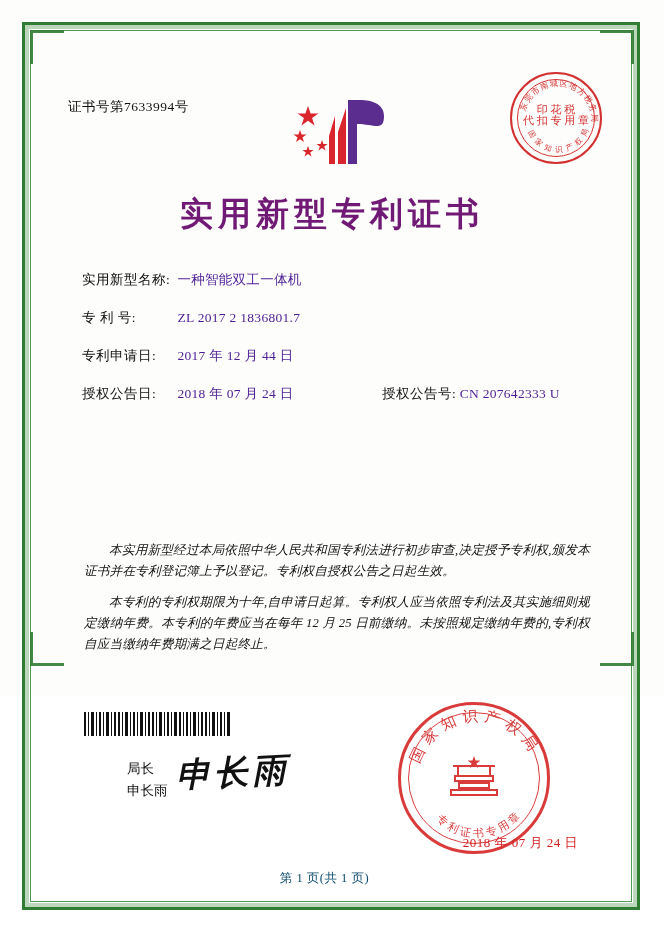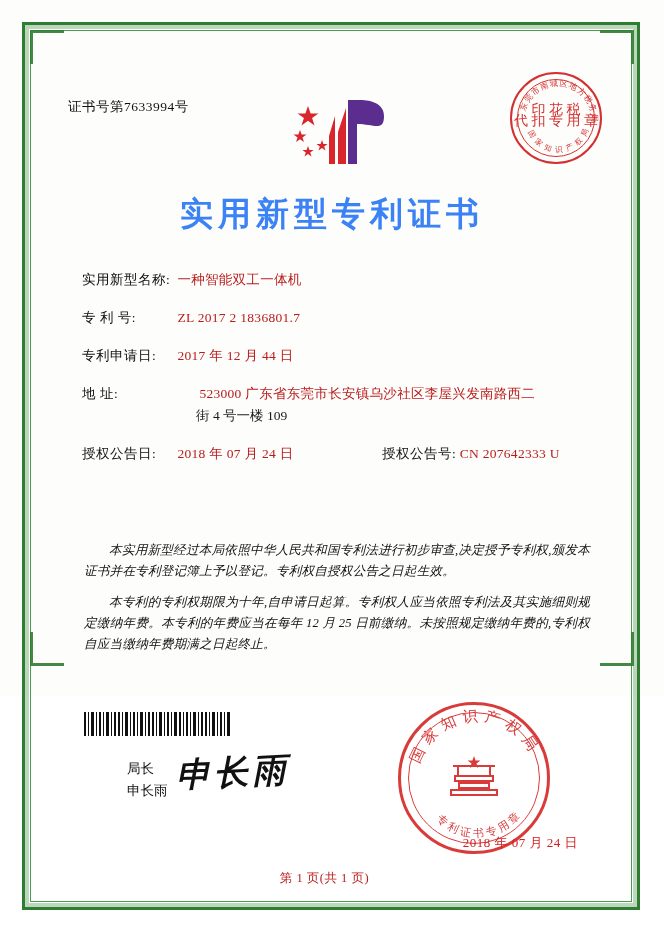--- a/index.html
+++ b/index.html
@@ -97,35 +97,35 @@
     border-radius: 50%;
   }
   .seal-top .arc-text {
     position: absolute;
     left: 0; top: 0; width: 92px; height: 92px;
   }
   .seal-top .center-txt {
     position: absolute;
     left: 0; right: 0; top: 30px;
     text-align: center;
-    font-size: 14px;
+    font-size: 11px;
     line-height: 11px;
     font-family: "Liberation Serif", serif;
     color: #d02020;
   }
 
   
   .main-title {
     position: absolute;
     left: 0; right: 0; top: 140px;
     text-align: center;
     font-size: 33px;
     font-weight: bold;
     letter-spacing: 5px;
-    color: #3b82f6;
+    color: #701a75;
     font-family: "Liberation Serif", "DejaVu Serif", serif;
   }
 
   
   .fields {
     position: absolute;
     left: 30px; top: 218px;
     width: 510px;
     font-size: 13.5px;
     line-height: 20px;
@@ -135,21 +135,21 @@
     margin-bottom: 18px;
     min-height: 19px;
   }
   .field-label {
     display: inline-block;
     width: 92px;
     letter-spacing: 0.5px;
     color: #111;
   }
   .field-value {
-    color: #b91c1c;
+    color: #4c1d95;
     letter-spacing: 0.3px;
   }
   .field-value.indent2 {
     display: inline-block;
     padding-left: 22px;
   }
   .addr-second {
     display: block;
     padding-left: 114px;
     margin-top: 2px;
@@ -238,21 +238,21 @@
     color: #d42020;
     letter-spacing: 0.5px;
   }
 
   
   .footer {
     position: absolute;
     left: 0; right: 15px; top: 818px;
     text-align: center;
     font-size: 12.5px;
-    color: #b91c1c;
+    color: #0c4a6e;
     letter-spacing: 0.5px;
   }
 </style>
 </head>
 <body>
 
 <div class="page">
 
   <div class="border-fill"></div>
   <div class="border-outer"></div>
@@ -314,25 +314,20 @@
         <span class="field-label">专 利 号:</span>
         <span class="field-value">ZL 2017 2 1836801.7</span>
       </div>
 
       <div class="field-row">
         <span class="field-label">专利申请日:</span>
         <span class="field-value">2017 年 12 月 44 日</span>
       </div>
 
 
-      <div class="field-row">
-        <span class="field-label">地       址:</span>
-        <span class="field-value indent2">523000 广东省东莞市长安镇乌沙社区李屋兴发南路西二</span>
-        <span class="addr-second">街 4 号一楼 109</span>
-      </div>
 
       <div class="field-row">
         <span class="field-label">授权公告日:</span>
         <span class="field-value">2018 年 07 月 24 日</span>
         <span class="inline-right">
           <span class="field-label" style="width:auto">授权公告号:</span>
           <span class="field-value">CN 207642333 U</span>
         </span>
       </div>
 

